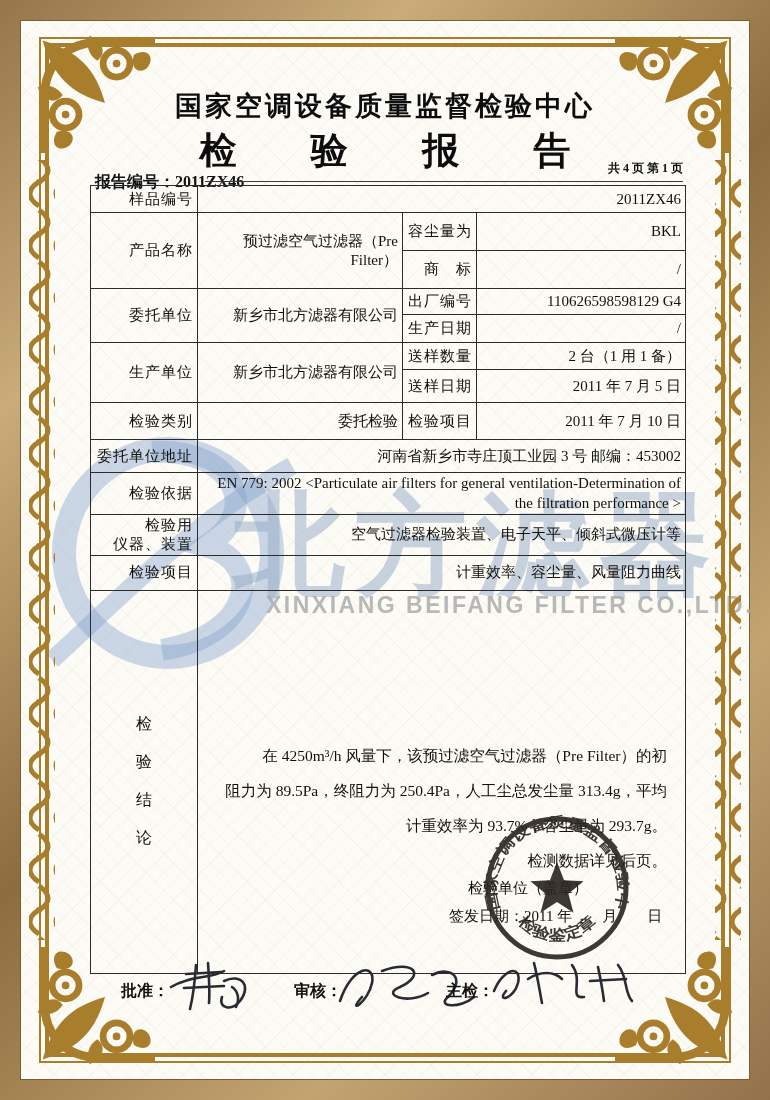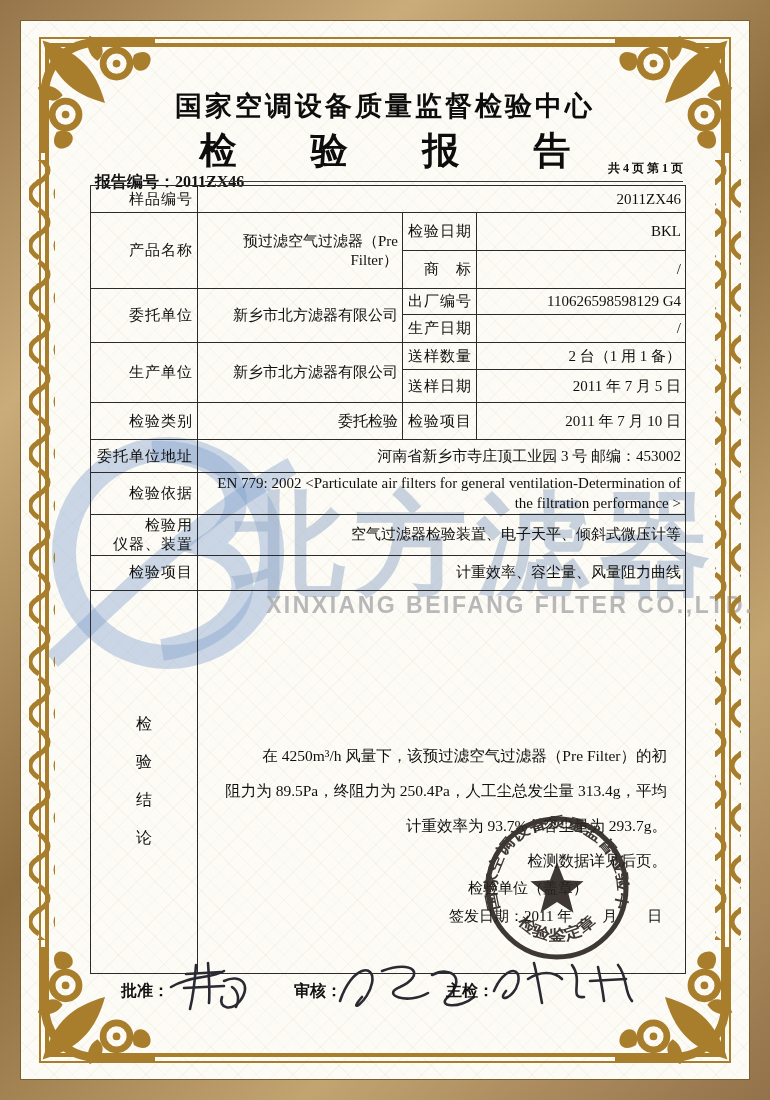--- a/index.html
+++ b/index.html
@@ -123,21 +123,21 @@
           <col style="width:209px">
         </colgroup>
       <tbody>
           <tr style="height:27px">
         <td class="lbl">样品编号</td>
         <td class="left" colspan="3">2011ZX46</td>
       </tr>
       <tr style="height:38px">
         <td class="lbl" rowspan="2">产品名称</td>
         <td rowspan="2">预过滤空气过滤器（Pre Filter）</td>
-        <td class="lbl">检验日期</td>
+        <td class="lbl">容尘量为</td>
         <td>BKL</td>
       </tr>
       <tr style="height:38px">
         <td class="lbl">商　标</td>
         <td>/</td>
       </tr>
       <tr style="height:26px">
         <td class="lbl" rowspan="2">委托单位</td>
         <td rowspan="2">新乡市北方滤器有限公司</td>
         <td class="lbl">出厂编号</td>

